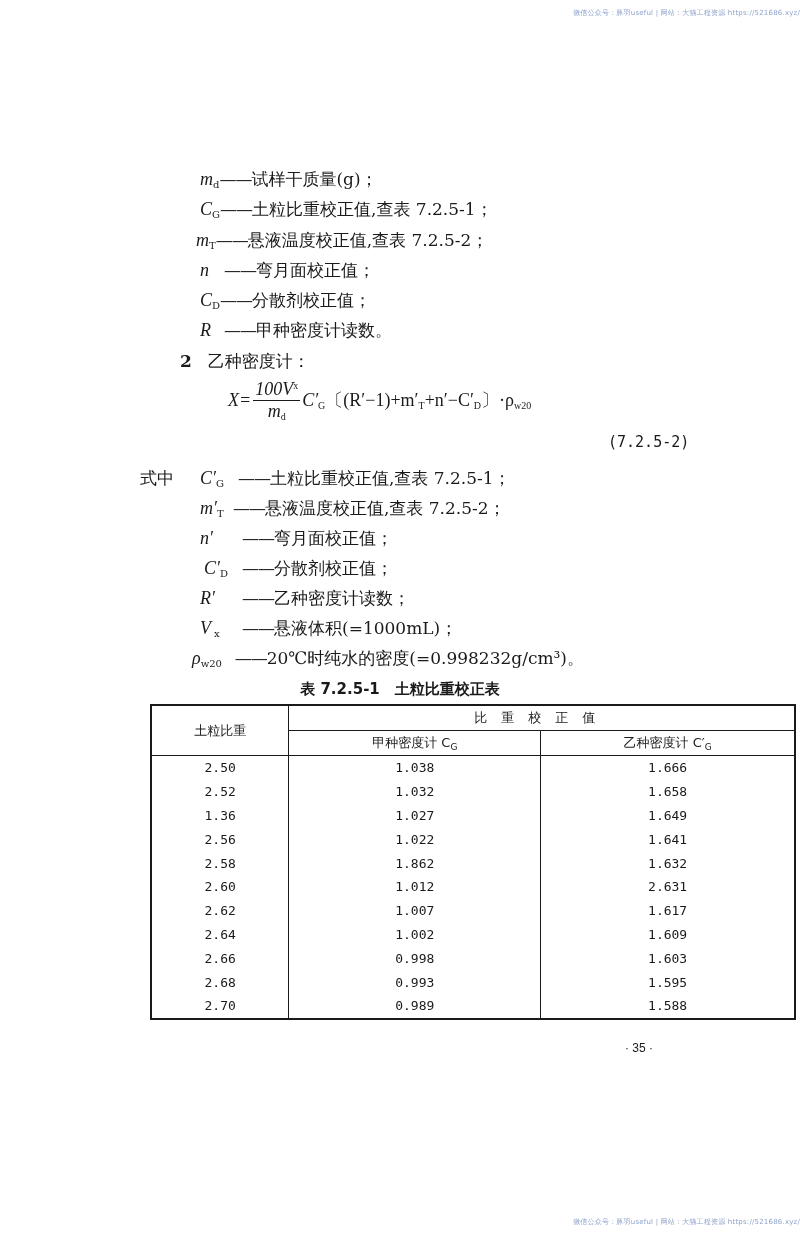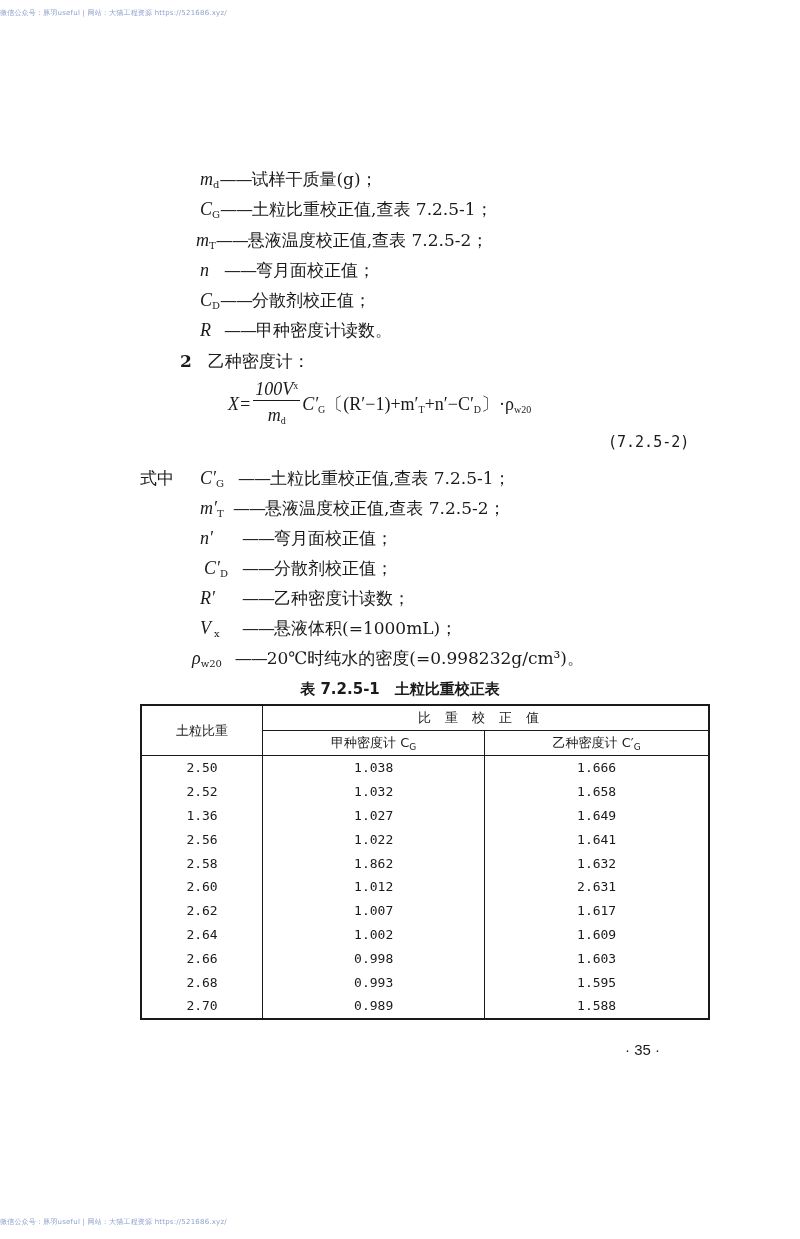--- a/index.html
+++ b/index.html
@@ -1,42 +1,42 @@
 <!DOCTYPE html>
 <html><head>
 <meta charset="utf-8">
 <style>
   html, body { margin:0; padding:0; background:#ffffff; }
   body { width:800px; height:1239px; position:relative; overflow:hidden;
          font-family:"DejaVu Serif","Liberation Serif",serif; color:#1a1a1a; }
-  .wm { position:absolute; left:0; width:800px; text-align:left; font-size:7px;
+  .wm { position:absolute; left:0; width:800px; text-align:right; font-size:7px;
         color:#8fa3cc; font-family:"DejaVu Sans","Liberation Sans",sans-serif; letter-spacing:0.2px; }
   .wm.top { top:8px; }
   .wm.bot { top:1217px; }
   .line { position:absolute; font-size:17px; white-space:nowrap; line-height:22px; }
   .var { display:inline-block; font-family:"Liberation Serif","DejaVu Serif",serif; font-style:italic; font-size:18px; }
   .sub { font-style:normal; font-size:10px; vertical-align:-3px; }
   .dash { display:inline-block; letter-spacing:-1px; }
   .bold { font-weight:bold; }
   .formula { position:absolute; left:228px; top:376px; font-family:"Liberation Serif",serif; font-size:18px; white-space:nowrap; }
   .frac { display:inline-block; vertical-align:middle; text-align:center; margin:0 2px; }
   .frac .n { display:block; border-bottom:1px solid #1a1a1a; padding:0 2px 1px; line-height:20px; }
-  .frac .d { display:block; line-height:28px; }
+  .frac .d { display:block; line-height:20px; }
   .eqno { position:absolute; left:608px; top:433px; font-size:15px; font-family:"DejaVu Sans Mono",monospace; }
   .caption { position:absolute; left:0; width:800px; top:680px; text-align:center; font-size:15px; font-weight:bold;
              font-family:"DejaVu Sans","Liberation Sans",sans-serif; }
-  table.tbl { position:absolute; left:140px; top:704px; width:570px; border-collapse:collapse;
+  table.tbl { position:absolute; left:150px; top:704px; width:646px; border-collapse:collapse;
               border:2px solid #1a1a1a; font-size:13px; }
   table.tbl td, table.tbl th { border-left:1px solid #1a1a1a; border-right:1px solid #1a1a1a;
               text-align:center; font-weight:normal; padding:0; }
   table.tbl thead th { border:1px solid #1a1a1a; height:24px; }
   table.tbl tbody td { height:23.8px; font-family:"DejaVu Sans Mono","Liberation Mono",monospace; font-size:13px; }
   .hdr-cn { font-family:"DejaVu Sans","Liberation Sans",sans-serif; font-size:13px; }
   .spaced { letter-spacing:14px; }
-  .pageno { position:absolute; left:625px; top:1041px; font-size:15px; font-family:"Liberation Sans",sans-serif; }
+  .pageno { position:absolute; left:625px; top:1041px; font-size:12px; font-family:"Liberation Sans",sans-serif; }
 </style>
 </head>
 <body>
 
 <div class="wm top">微信公众号：豚羽useful | 网站：大猫工程资源 https://521686.xyz/</div>
 
 <div>
   <div class="line" style="left:200px;top:168px;">
     <span class="var">m</span><span class="sub">d</span><span class="dash">——</span><span>试样干质量(g)；</span>
   </div>

